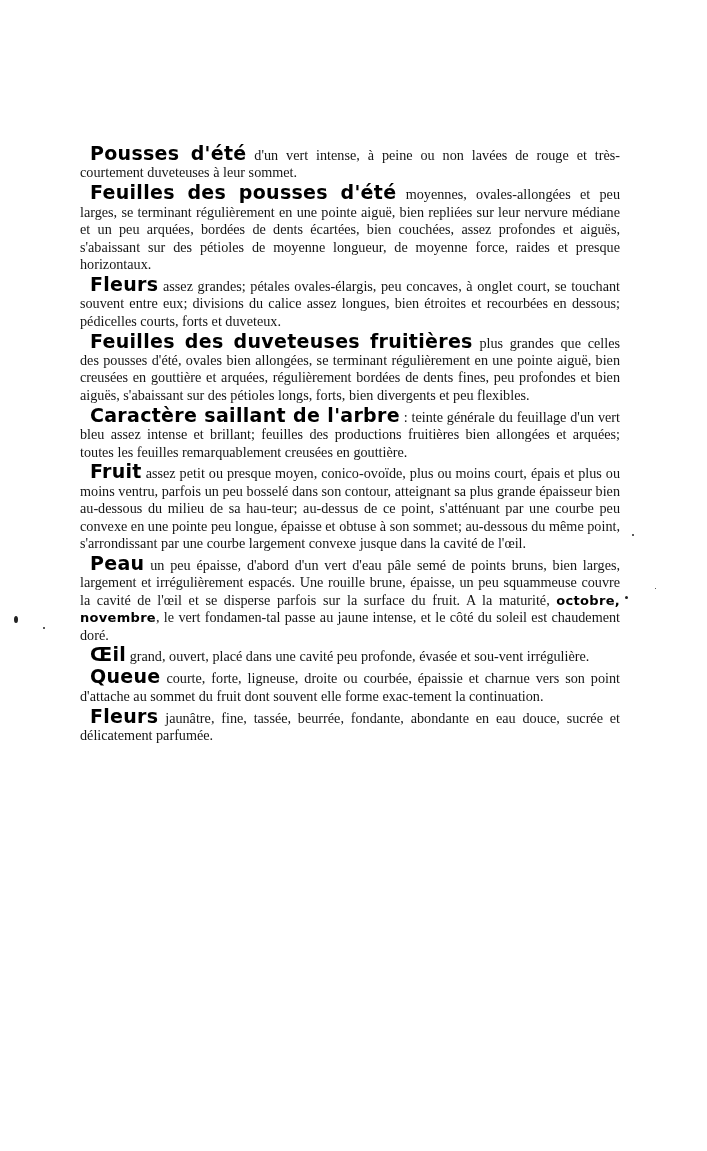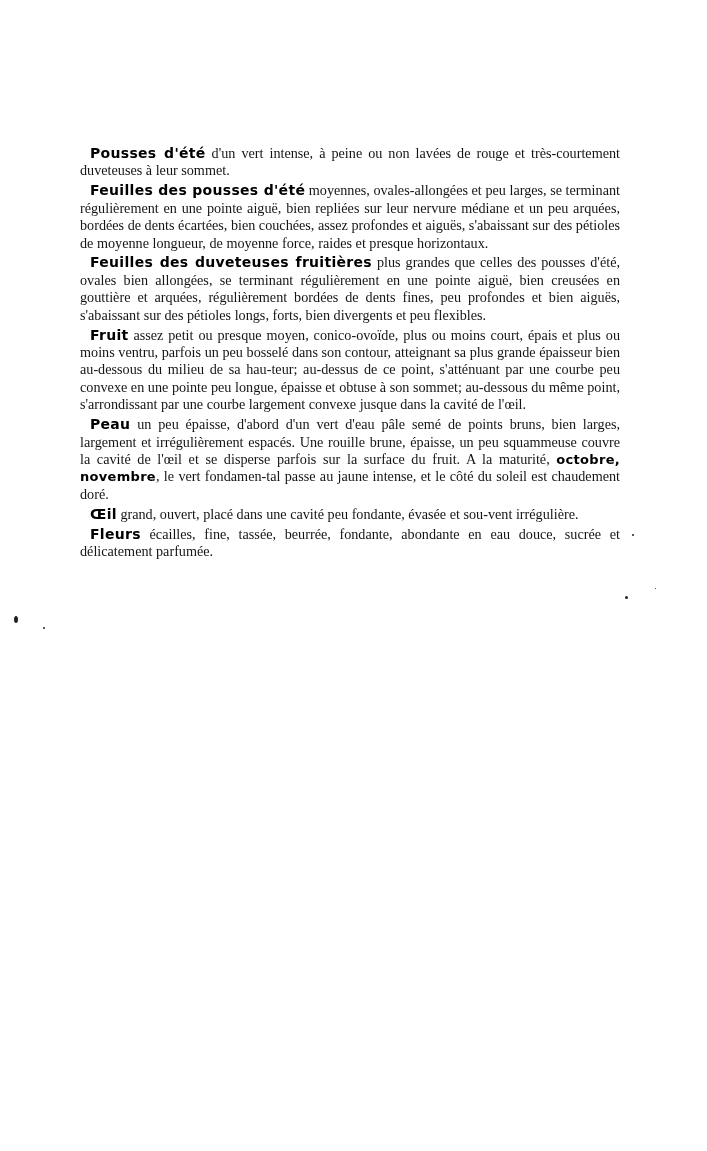--- a/index.html
+++ b/index.html
@@ -48,21 +48,21 @@
     margin: 0 0 2.5px 0;
     font-size: 14.2px;
     line-height: 17.4px;
     text-align: justify;
     text-indent: 10px;
     hyphens: manual;
   }
   .term {
     font-family: "DejaVu Sans", "Liberation Sans", sans-serif;
     font-weight: bold;
-    font-size: 14px;
+    font-size: 19px;
     letter-spacing: 0.3px;
     color: #000;
   }
   .em-bold {
     font-family: "DejaVu Sans", "Liberation Sans", sans-serif;
     font-weight: bold;
     font-size: 13px;
     letter-spacing: 0.3px;
     color: #000;
   }
@@ -78,32 +78,35 @@
 <div class="page">
 
   <div class="content">
     <p class="para"><span class="term">Pousses d'été</span><span> d'un vert intense, à peine ou non lavées de rouge et très-courtement duveteuses à leur sommet.</span></p>
 
     <p class="para"><span class="term">Feuilles des pousses d'été</span><span> moyennes, ovales-allongées et peu larges, se terminant régulièrement en une pointe aiguë, bien repliées sur leur nervure médiane et un peu arquées, bordées de dents écartées, bien couchées, assez profondes et aiguës, s'abaissant sur des pétioles de moyenne longueur, de moyenne force, raides et presque horizontaux.</span></p>
 
 
 
 
+    <p class="para"><span class="term">Fleurs</span><span> assez grandes; pétales ovales-élargis, peu concaves, à onglet court, se touchant souvent entre eux; divisions du calice assez longues, bien étroites et recourbées en dessous; pédicelles courts, forts et duveteux.</span></p>
 
     <p class="para"><span class="term">Feuilles des duveteuses fruitières</span><span> plus grandes que celles des pousses d'été, ovales bien allongées, se terminant régulièrement en une pointe aiguë, bien creusées en gouttière et arquées, régulièrement bordées de dents fines, peu profondes et bien aiguës, s'abaissant sur des pétioles longs, forts, bien divergents et peu flexibles.</span></p>
 
+    <p class="para"><span class="term">Caractère saillant de l'arbre</span><span> : teinte générale du feuillage d'un vert bleu assez intense et brillant; feuilles des productions fruitières bien allongées et arquées; toutes les feuilles remarquablement creusées en gouttière.</span></p>
 
     <p class="para"><span class="term">Fruit</span><span> assez petit ou presque moyen, conico-ovoïde, plus ou moins court, épais et plus ou moins ventru, parfois un peu bosselé dans son contour, atteignant sa plus grande épaisseur bien au-dessous du milieu de sa hau-teur; au-dessus de ce point, s'atténuant par une courbe peu convexe en une pointe peu longue, épaisse et obtuse à son sommet; au-dessous du même point, s'arrondissant par une courbe largement convexe jusque dans la cavité de l'œil.</span></p>
 
     <p class="para"><span class="term">Peau</span><span> un peu épaisse, d'abord d'un vert d'eau pâle semé de points bruns, bien larges, largement et irrégulièrement espacés. Une rouille brune, épaisse, un peu squammeuse couvre la cavité de l'œil et se disperse parfois sur la surface du fruit. A la maturité, </span><span class="em-bold">octobre, novembre</span><span>, le vert fondamen-tal passe au jaune intense, et le côté du soleil est chaudement doré.</span></p>
 
-    <p class="para"><span class="term">Œil</span><span> grand, ouvert, placé dans une cavité peu fondante, évasée et sou-vent irrégulière.</span></p>
+    <p class="para"><span class="term">Œil</span><span> grand, ouvert, placé dans une cavité peu profonde, évasée et sou-vent irrégulière.</span></p>
 
+    <p class="para"><span class="term">Queue</span><span> courte, forte, ligneuse, droite ou courbée, épaissie et charnue vers son point d'attache au sommet du fruit dont souvent elle forme exac-tement la continuation.</span></p>
 
-    <p class="para"><span class="term">Fleurs</span><span> écailles, fine, tassée, beurrée, fondante, abondante en eau douce, sucrée et délicatement parfumée.</span></p>
+    <p class="para"><span class="term">Fleurs</span><span> jaunâtre, fine, tassée, beurrée, fondante, abondante en eau douce, sucrée et délicatement parfumée.</span></p>
   </div>
 </div>
 
 <div class="speck" style="left:14px; top:616px; width:4px; height:7px;"></div>
 <div class="speck" style="left:43px; top:627px; width:2px; height:2px;"></div>
 <div class="speck" style="left:625px; top:596px; width:3px; height:3px;"></div>
 <div class="speck" style="left:632px; top:534px; width:2px; height:2px;"></div>
 <div class="speck" style="left:655px; top:588px; width:1px; height:1px;"></div>
 
 </body></html>

